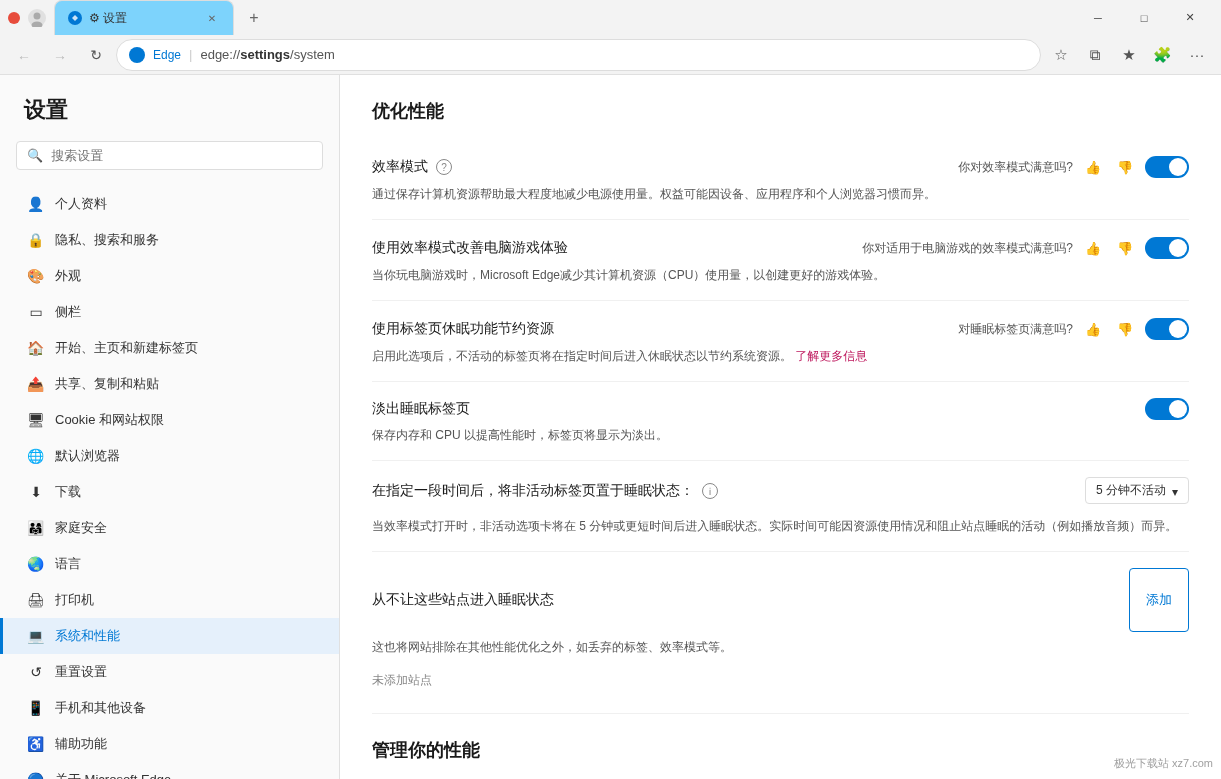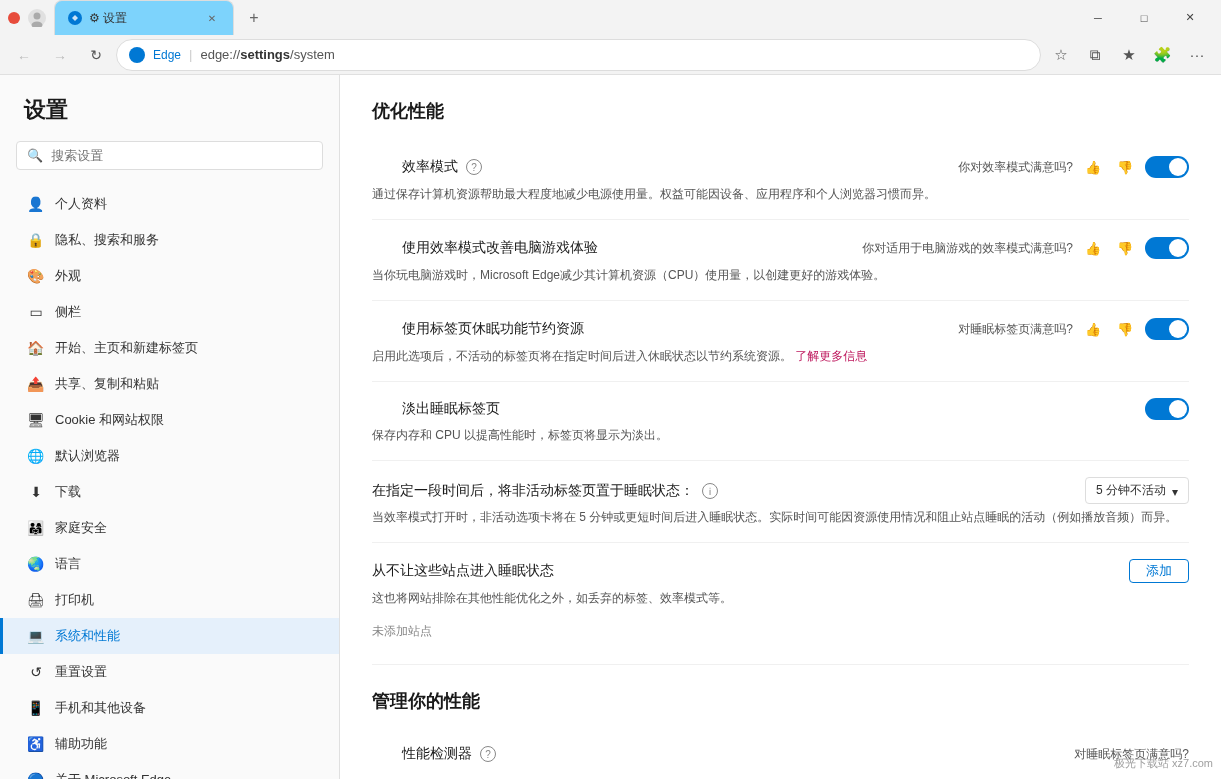--- a/index.html
+++ b/index.html
@@ -105,21 +105,21 @@
     }
 
     
     .setting-item {
       border-bottom: 1px solid #f0f0f0; padding: 16px 0;
     }
     .setting-header {
       display: flex; align-items: center; justify-content: space-between; margin-bottom: 6px;
     }
     .setting-title-row {
-      display: flex; align-items: center; gap: 8px; margin-left: 30px;
+      display: flex; align-items: center; gap: 8px;
     }
     .setting-title { font-size: 14px; font-weight: 500; color: #1a1a1a; }
     .info-icon {
       width: 16px; height: 16px; border-radius: 50%; border: 1px solid #888;
       display: flex; align-items: center; justify-content: center;
       color: #888; font-size: 10px; cursor: pointer;
     }
     .setting-right { display: flex; align-items: center; gap: 8px; }
     .feedback-text { font-size: 12px; color: #555; }
     .thumb-btn {
@@ -146,29 +146,29 @@
     
     .dropdown-btn {
       display: flex; align-items: flex-end; gap: 6px;
       border: 1px solid #ddd; border-radius: 4px;
       padding: 4px 10px; cursor: pointer; font-size: 12px;
       background: #fff; color: #333;
     }
 
     
     .add-btn {
-      padding: 2px 16px; border: 1px solid #0078d4;
+      padding: 22px 16px; border: 1px solid #0078d4;
       border-radius: 4px; color: #0078d4; background: #fff;
       cursor: pointer; font-size: 13px;
     }
 
     
     .sleep-dropdown-row {
       display: flex; align-items: center; justify-content: space-between;
-      margin-bottom: 4px;
+      margin-bottom: 13px;
     }
 
     .no-sites-text { font-size: 12px; color: #888; padding: 8px 0; }
 
     
     .watermark {
       position: fixed; bottom: 8px; right: 8px;
       font-size: 11px; color: #888; opacity: 0.8;
     }
   </style>

